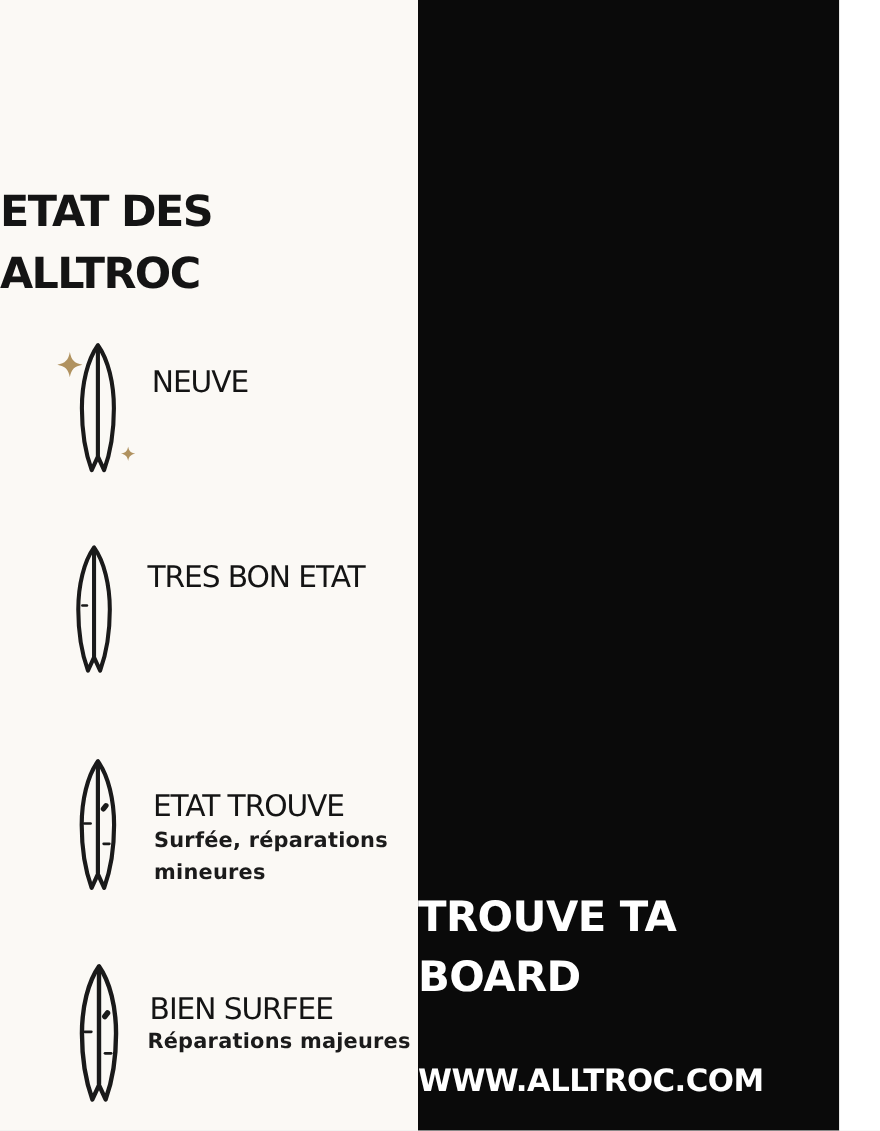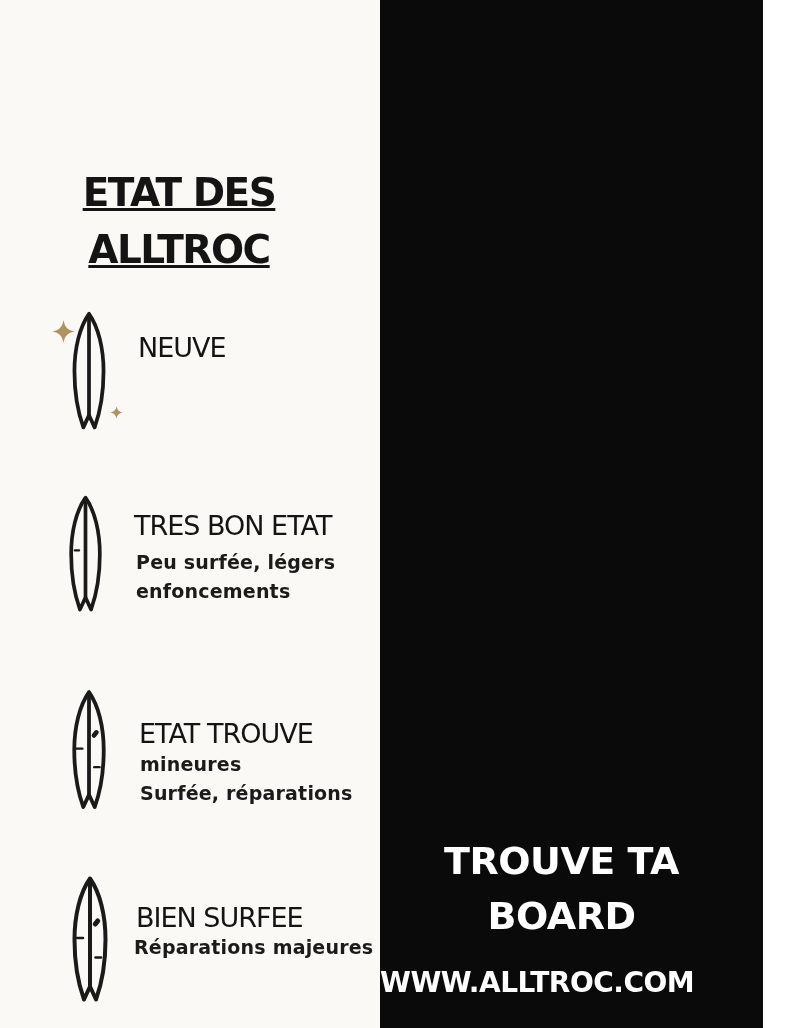--- a/index.html
+++ b/index.html
@@ -20,28 +20,27 @@
   .edge-strip {
     position: absolute;
     left: 763px; top: 0;
     width: 37px; height: 1028px;
     background: #ffffff;
   }
   .title {
     position: absolute;
     left: 0; top: 164px;
     width: 358px;
-    text-align: center;
+    text-align: left;
     font-size: 39px;
     font-weight: bold;
     line-height: 57px;
     letter-spacing: -1.5px;
     color: #141414;
     white-space: nowrap;
-    text-decoration: underline;
   }
   .title .line { display: block; }
   .cond-name {
     position: absolute;
     font-size: 27px;
     font-weight: normal;
     letter-spacing: -1px;
     color: #141414;
     white-space: nowrap;
     line-height: 27px;
@@ -62,28 +61,27 @@
     stroke: #1a1a1a;
     stroke-width: 4;
     stroke-linecap: round;
     stroke-linejoin: round;
   }
   .sparkle { position: absolute; }
   .tagline {
     position: absolute;
     left: 380px; top: 806px;
     width: 363px;
-    text-align: center;
+    text-align: left;
     color: #ffffff;
     font-size: 38px;
     font-weight: bold;
     line-height: 55px;
     letter-spacing: -0.5px;
     white-space: nowrap;
-    margin-top: 28px;
   }
   .tagline .line { display: block; }
   .website {
     position: absolute;
     left: 380px; top: 966px;
     width: 363px;
     text-align: left;
     color: #ffffff;
     font-size: 28px;
     font-weight: bold;
@@ -122,35 +120,31 @@
   <svg class="sparkle" style="left:110px;top:406px" width="13" height="13" viewBox="0 0 24 24">
     <path d="M12 0C13.4 7.7 16.3 10.6 24 12 16.3 13.4 13.4 16.3 12 24 10.6 16.3 7.7 13.4 0 12 7.7 10.6 10.6 7.7 12 0Z" fill="#b0925f"></path>
   </svg>
   <div class="cond-name" style="left:138px;top:334px">NEUVE</div>
 
   <svg class="board-icon" style="left:67px;top:492px" width="37" height="126" viewBox="0 0 40 130">
     <use href="#board-shape"></use>
     <path d="M8.5 60 H13" stroke-width="2.5"></path>
   </svg>
   <div class="cond-name" style="left:134px;top:512px">TRES BON ETAT</div>
-  <div class="cond-desc" style="left:136px;top:548px">
-    <span>Peu surfée, légers</span>
-    <span>enfoncements</span>
-  </div>
 
   <svg class="board-icon" style="left:70px;top:688px" width="38" height="126" viewBox="0 0 40 130">
     <use href="#board-shape"></use>
     <rect x="-4.5" y="-2.5" width="9" height="5" rx="2.5" transform="translate(26.5 47) rotate(-52)" fill="#1a1a1a" stroke="none"></rect>
     <path d="M7 62.5 H13" stroke-width="2.5"></path>
     <path d="M25.5 82 H31" stroke-width="2.5"></path>
   </svg>
   <div class="cond-name" style="left:139px;top:720px">ETAT TROUVE</div>
   <div class="cond-desc" style="left:140px;top:750px">
+    <span>Surfée, réparations</span>
     <span>mineures</span>
-    <span>Surfée, réparations</span>
   </div>
 
   <svg class="board-icon" style="left:70px;top:873px" width="40" height="135" viewBox="0 0 40 130">
     <use href="#board-shape"></use>
     <rect x="-4.5" y="-2.5" width="9" height="5" rx="2.5" transform="translate(26.5 47) rotate(-52)" fill="#1a1a1a" stroke="none"></rect>
     <path d="M7 62.5 H13" stroke-width="2.5"></path>
     <path d="M25.5 82 H31" stroke-width="2.5"></path>
   </svg>
   <div class="cond-name" style="left:136px;top:904px">BIEN SURFEE</div>
   <div class="cond-desc" style="left:134px;top:933px">

